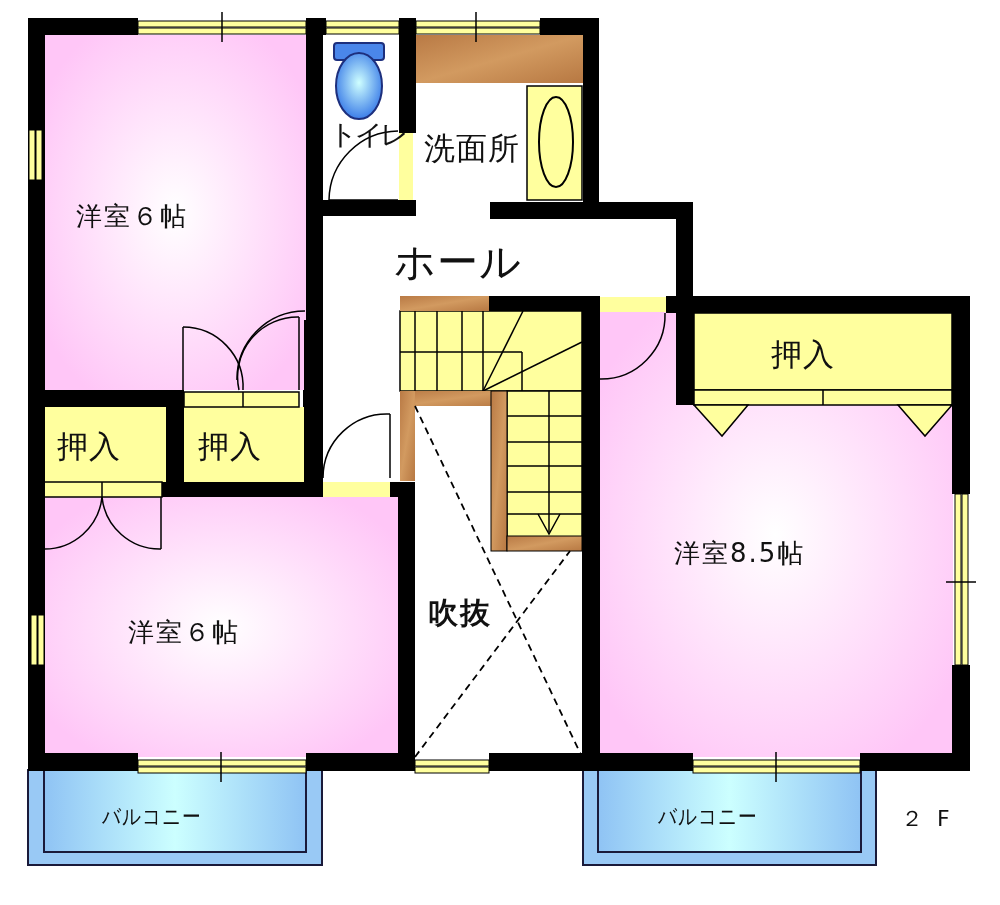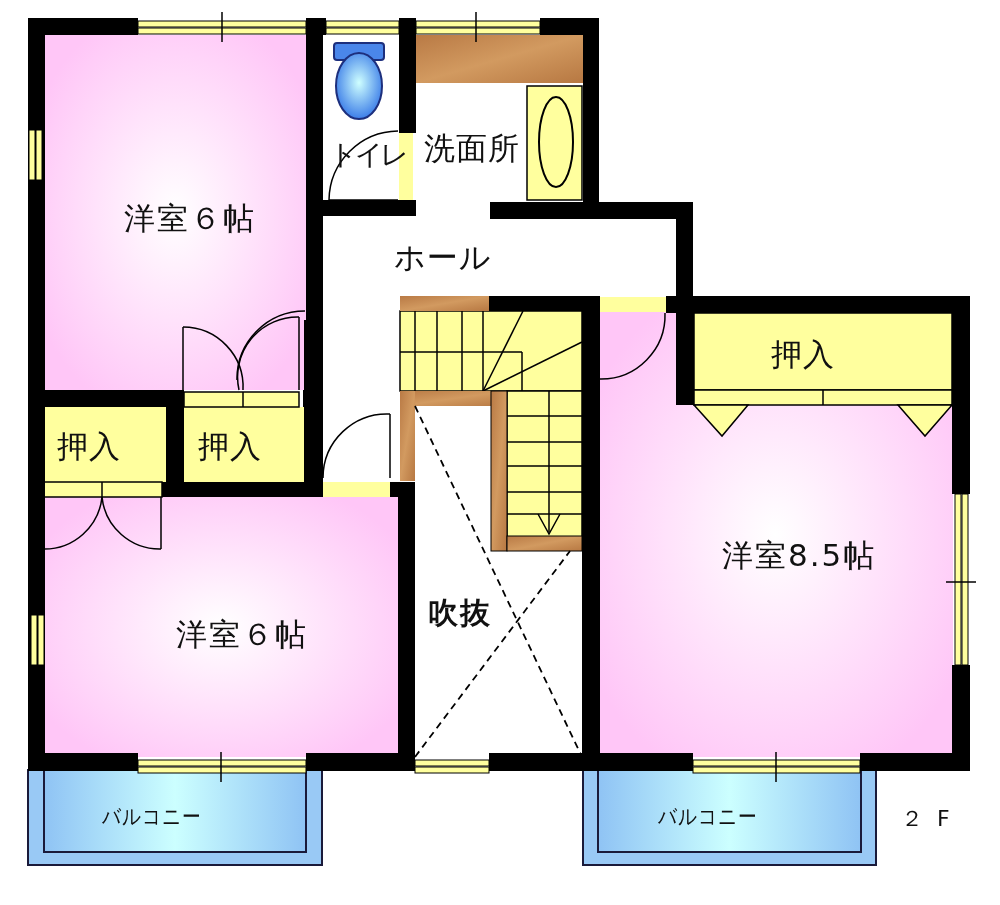--- a/index.html
+++ b/index.html
@@ -5,21 +5,21 @@
   html, body { margin: 0; padding: 0; background: #ffffff; }
   body { width: 1000px; height: 905px; position: relative; overflow: hidden; }
   #plan { position: absolute; left: 0; top: 0; width: 1000px; height: 905px; }
   .lbl {
     position: absolute;
     font-family: "DejaVu Sans", sans-serif;
     color: #111;
     white-space: nowrap;
     line-height: 1;
   }
-  .room-lg { font-size: 31px; letter-spacing: 2px; margin-left: 48px; }
+  .room-lg { font-size: 26px; letter-spacing: 2px; }
   .room-md { font-size: 30px; letter-spacing: 3px; }
   .room-sm { font-size: 31px; letter-spacing: 1px; }
   .balc   { font-size: 22px; letter-spacing: 1px; transform: scaleX(0.85); transform-origin: left center; }
   .floor  { font-size: 22px; letter-spacing: 14px; }
 </style>
 </head>
 <body>
 
 <svg id="plan" viewBox="0 0 1000 905" xmlns="http://www.w3.org/2000/svg">
   <defs>
@@ -218,21 +218,21 @@
 </svg>
 
 <div class="lbl room-lg" style="left:76px; top:203px;">洋室６帖</div>
 <div class="lbl room-lg" style="left:128px; top:619px;">洋室６帖</div>
 <div class="lbl room-lg" style="left:674px; top:540px;">洋室8.5帖</div>
 
 <div class="lbl room-sm" style="left:57px; top:431px;">押入</div>
 <div class="lbl room-sm" style="left:198px; top:431px;">押入</div>
 <div class="lbl room-sm" style="left:771px; top:339px;">押入</div>
 
-<div class="lbl room-sm" style="left:329px; top:141px; font-size:28px; letter-spacing:-3px;">トイレ</div>
+<div class="lbl room-sm" style="left:329px; top:121px; font-size:28px; letter-spacing:-3px;">トイレ</div>
 <div class="lbl room-md" style="left:424px; top:133px; font-size:31px; letter-spacing:1px;">洗面所</div>
-<div class="lbl room-md" style="left:394px; top:242px; font-size:31px; letter-spacing:1px;">ホール</div>
+<div class="lbl room-md" style="left:394px; top:242px; font-size:41px; letter-spacing:1px;">ホール</div>
 <div class="lbl room-md" style="left:428px; top:598px; font-size:30px; letter-spacing:2px;font-weight:bold;">吹抜</div>
 
 <div class="lbl balc" style="left:102px; top:806px;">バルコニー</div>
 <div class="lbl balc" style="left:658px; top:806px;">バルコニー</div>
 
 <div class="lbl floor" style="left:901px; top:808px;">２F</div>
 
 </body></html>

